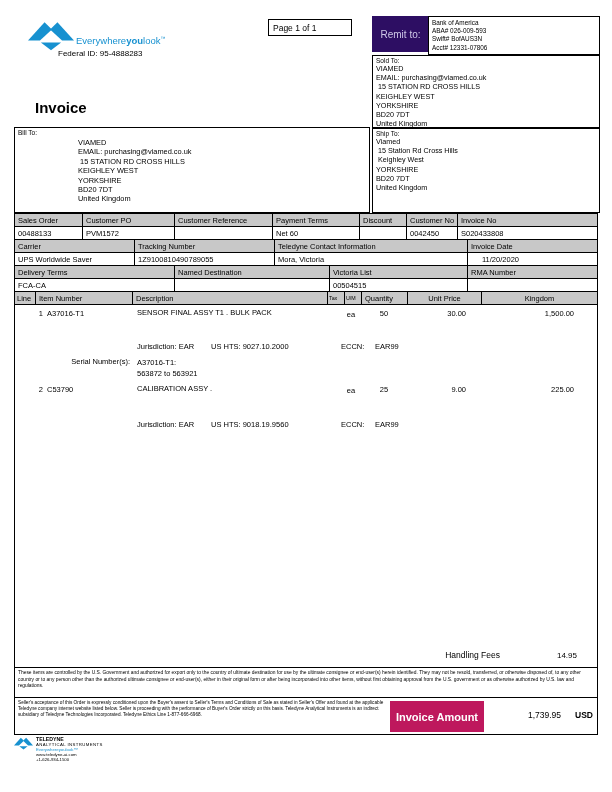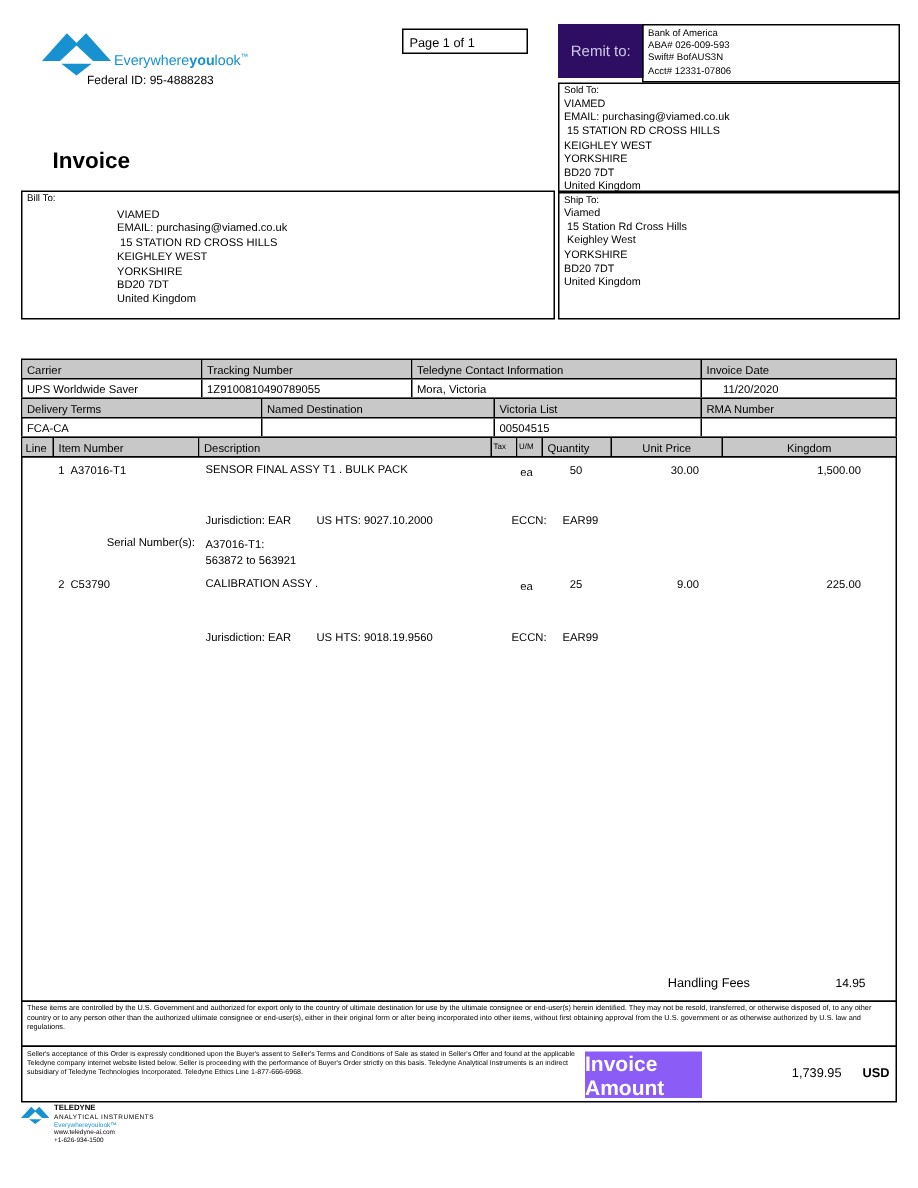--- a/index.html
+++ b/index.html
@@ -45,22 +45,22 @@
   .itemsbox{left:14px;top:304px;width:584px;height:364px;border:1px solid #000;box-sizing:border-box;}
   .it{position:absolute;font-size:7.5px;white-space:nowrap;}
   .rt{text-align:right;}
   .ctr{text-align:center;}
 
   
   .legal1{left:14px;top:667px;width:584px;height:31px;border:1px solid #000;box-sizing:border-box;
           font-size:4.9px;line-height:6.6px;padding:2px 3px;}
   .legal2{left:14px;top:697px;width:584px;height:38px;border:1px solid #000;box-sizing:border-box;}
   .legal2 .txt{position:absolute;left:3px;top:2px;width:368px;font-size:4.7px;line-height:6.2px;}
-  .amountbox{position:absolute;left:375px;top:3px;width:78px;height:31px;background:#8b5cf6;color:#fff;
-             font-weight:bold;font-size:14px;display:flex;align-items:center;justify-content:center;}
+  .amountbox{position:absolute;left:375px;top:3px;width:94px;height:31px;background:#be185d;color:#fff;
+             font-weight:bold;font-size:11px;display:flex;align-items:center;justify-content:center;}
   .amountval{position:absolute;left:446px;top:12px;width:100px;text-align:right;font-size:8.5px;}
   .currency{position:absolute;left:560px;top:12px;font-size:8.5px;font-weight:bold;}
 
   
   .ft{position:absolute;white-space:nowrap;}
   .ft1{left:36px;top:736px;font-size:5.2px;font-weight:bold;}
   .ft2{left:36px;top:742px;font-size:4.3px;letter-spacing:.4px;}
   .ft3{left:36px;top:747px;font-size:4.3px;color:#1791d0;}
   .ft4{left:36px;top:752px;font-size:4.3px;}
   .ft5{left:36px;top:757px;font-size:4.3px;}
@@ -115,20 +115,38 @@
       <div class="ln">VIAMED</div>
       <div class="ln">EMAIL: purchasing@viamed.co.uk</div>
       <div class="ln"> 15 STATION RD CROSS HILLS</div>
       <div class="ln">KEIGHLEY WEST</div>
       <div class="ln">YORKSHIRE</div>
       <div class="ln">BD20 7DT</div>
       <div class="ln">United Kingdom</div>
     </div>
   </div>
 
+  <div class="band" style="top:213px">
+    <div class="hc" style="width:68px">Sales Order</div>
+    <div class="hc" style="width:92px">Customer PO</div>
+    <div class="hc" style="width:98px">Customer Reference</div>
+    <div class="hc" style="width:87px">Payment Terms</div>
+    <div class="hc" style="width:47px">Discount</div>
+    <div class="hc" style="width:51px">Customer No</div>
+    <div class="hc last">Invoice No</div>
+  </div>
+  <div class="band" style="top:226px">
+    <div class="vc" style="width:68px">00488133</div>
+    <div class="vc" style="width:92px">PVM1572</div>
+    <div class="vc" style="width:98px"></div>
+    <div class="vc" style="width:87px">Net 60</div>
+    <div class="vc" style="width:47px"></div>
+    <div class="vc" style="width:51px">0042450</div>
+    <div class="vc last">S020433808</div>
+  </div>
 
   <div class="band" style="top:239px">
     <div class="hc" style="width:120px">Carrier</div>
     <div class="hc" style="width:140px">Tracking Number</div>
     <div class="hc" style="width:193px">Teledyne Contact Information</div>
     <div class="hc last">Invoice Date</div>
   </div>
   <div class="band" style="top:252px">
     <div class="vc" style="width:120px">UPS Worldwide Saver</div>
     <div class="vc" style="width:140px">1Z9100810490789055</div>

